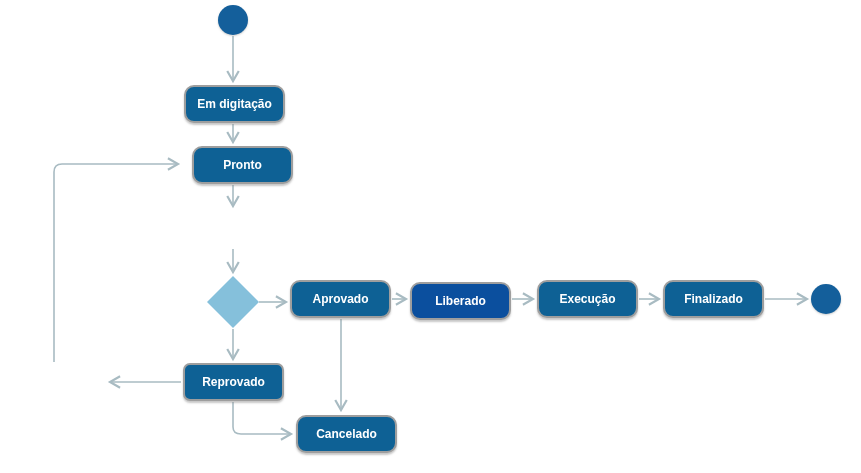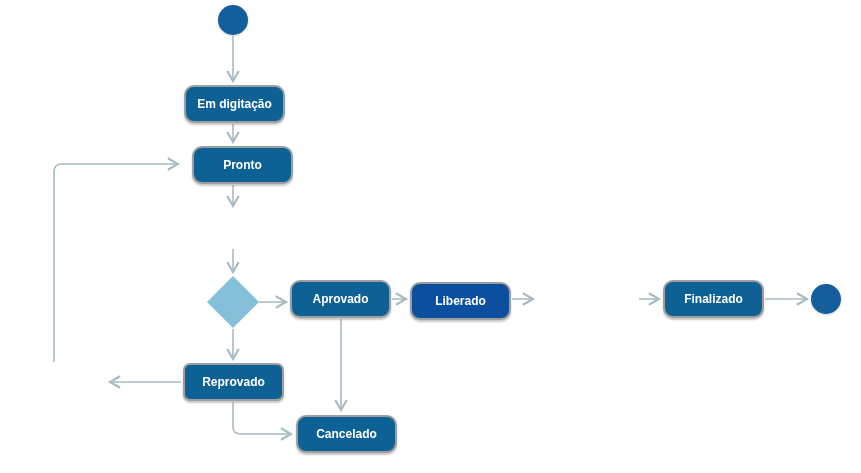--- a/index.html
+++ b/index.html
@@ -67,20 +67,21 @@
 
   <div class="node" style="left:184px;top:85px;">Em digitação</div>
 
   <div class="node" style="left:192px;top:146px;">Pronto</div>
 
 
   <div class="node" style="left:290px;top:280px;text-align:right;">Aprovado</div>
 
   <div class="node highlight" style="left:410px;top:282px;">Liberado</div>
 
+  <div class="node" style="left:537px;top:280px;">Execução</div>
 
   <div class="node" style="left:663px;top:280px;">Finalizado</div>
 
   <div class="node" style="left:183px;top:363px;border-radius:7px;">Reprovado</div>
 
 
   <div class="node" style="left:296px;top:415px;">Cancelado</div>
 
   <div class="terminal" style="left:811px;top:284px;"></div>
 

